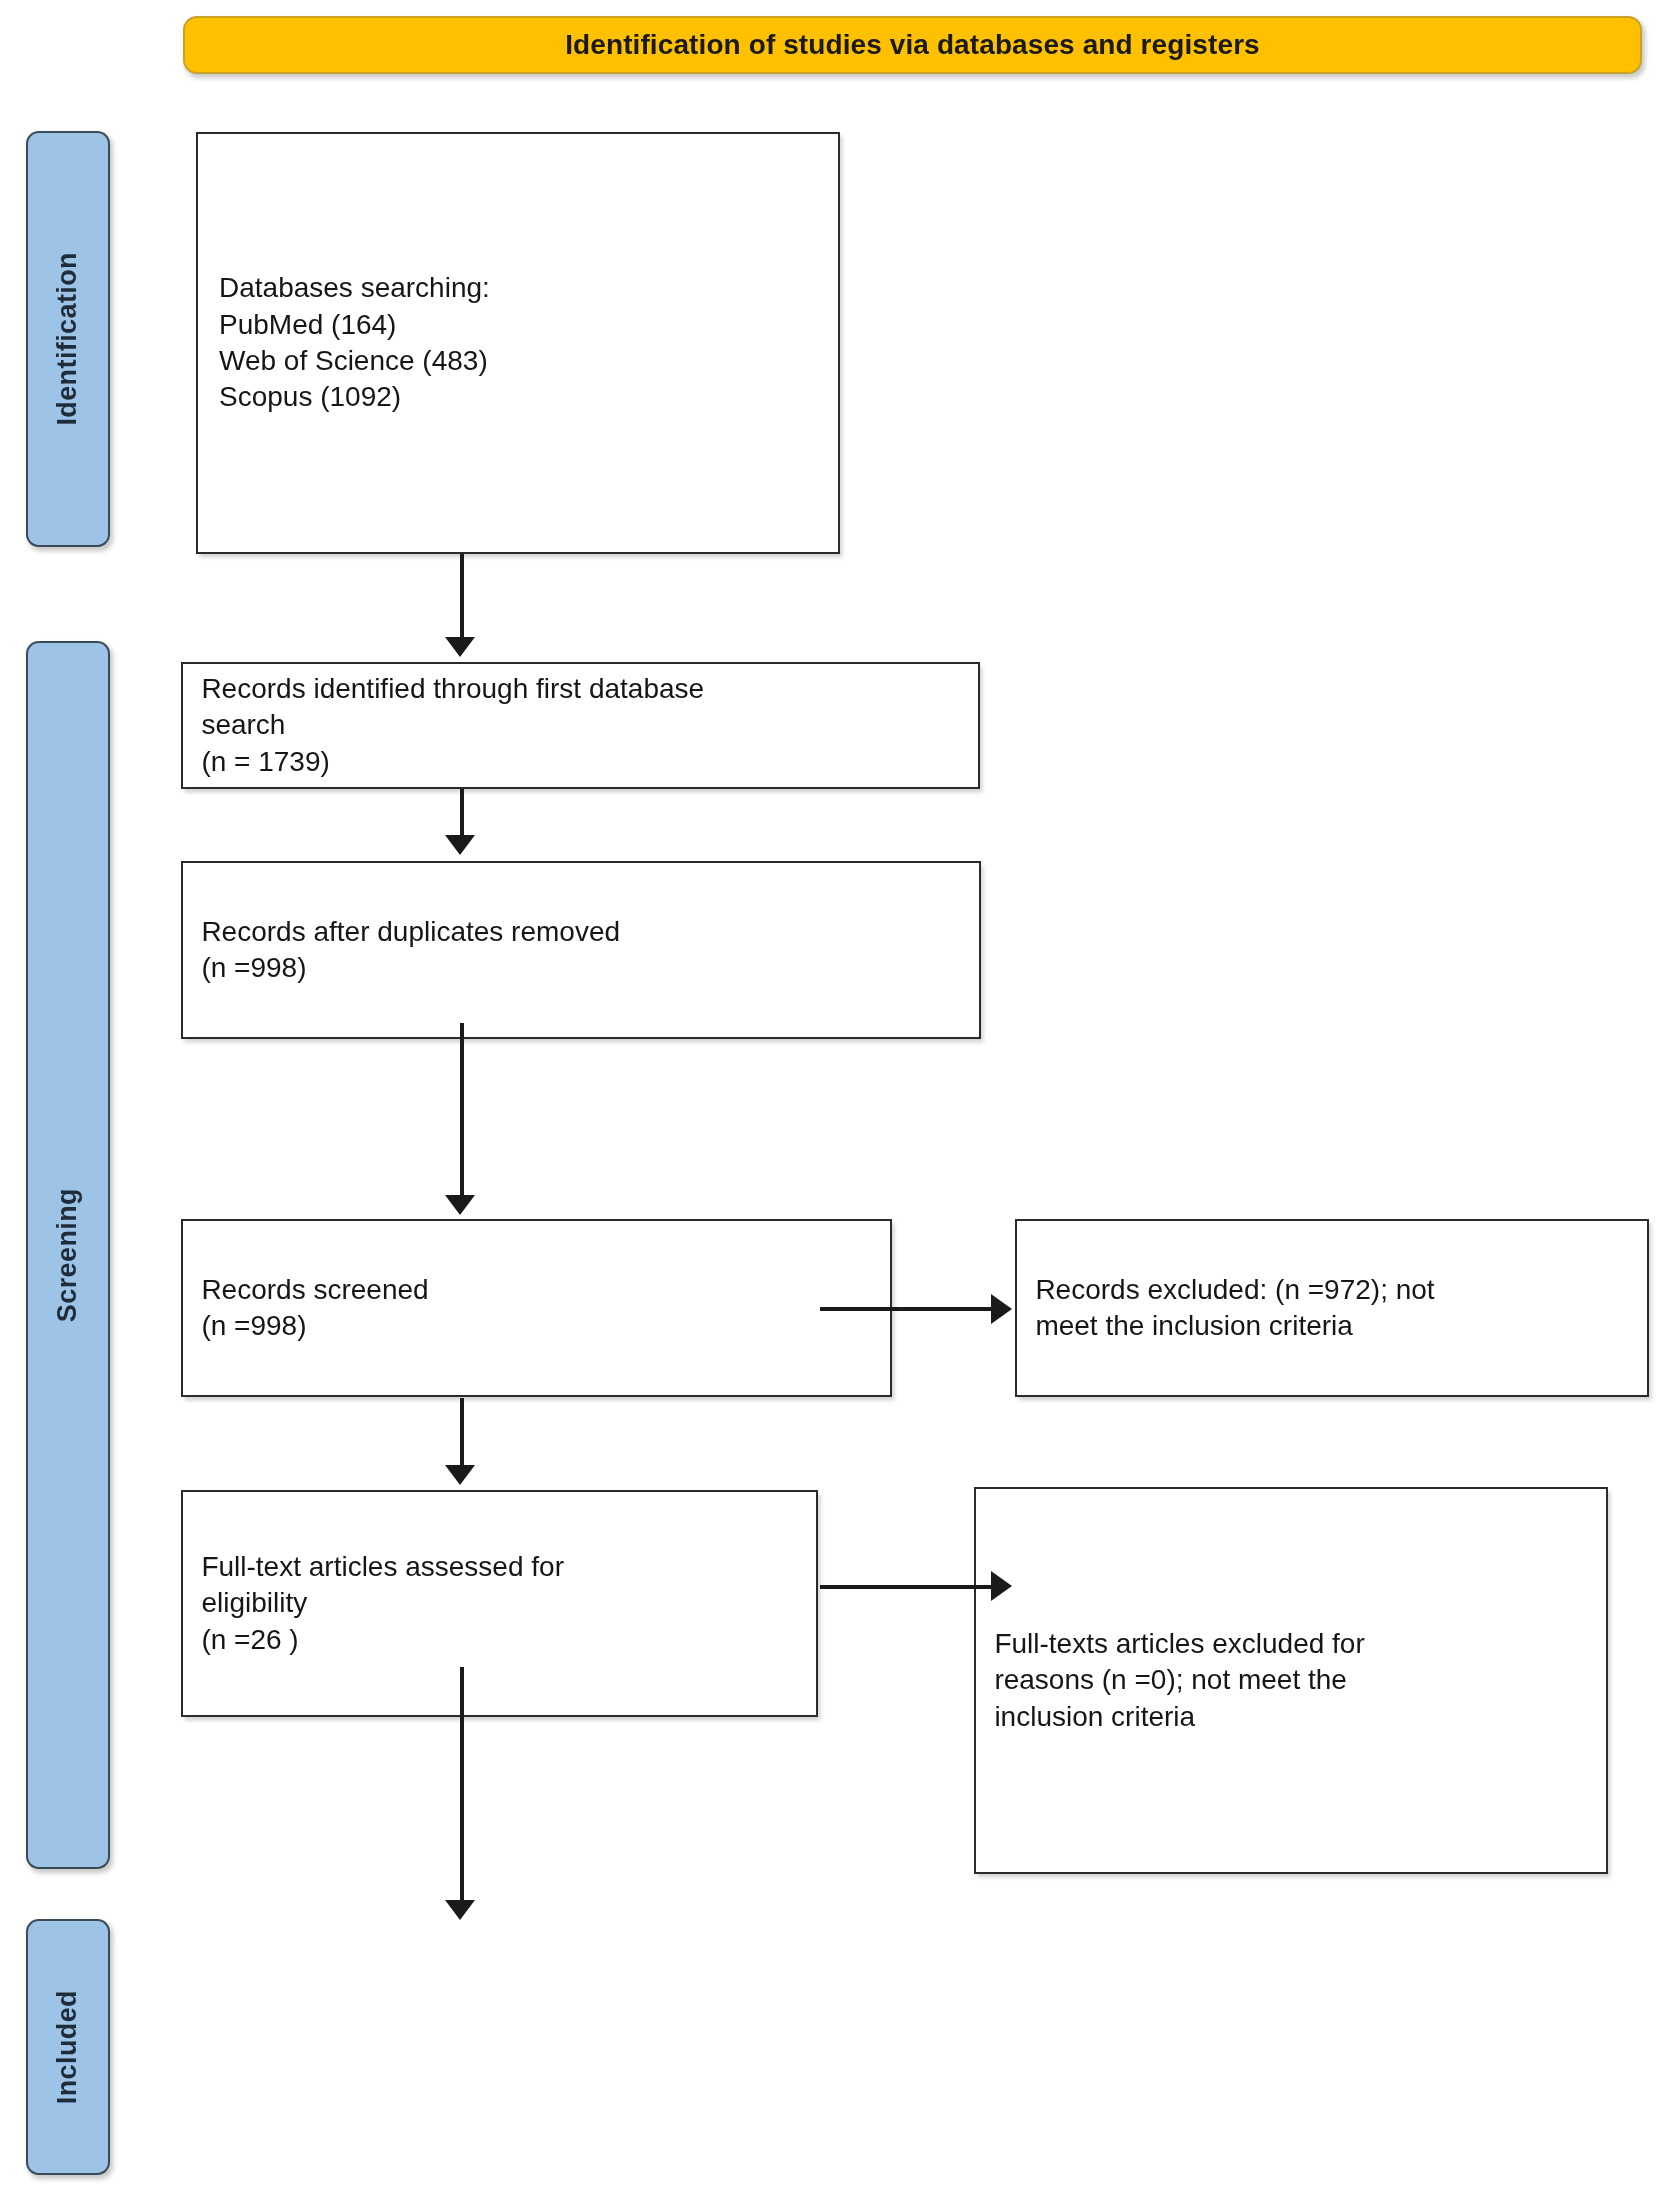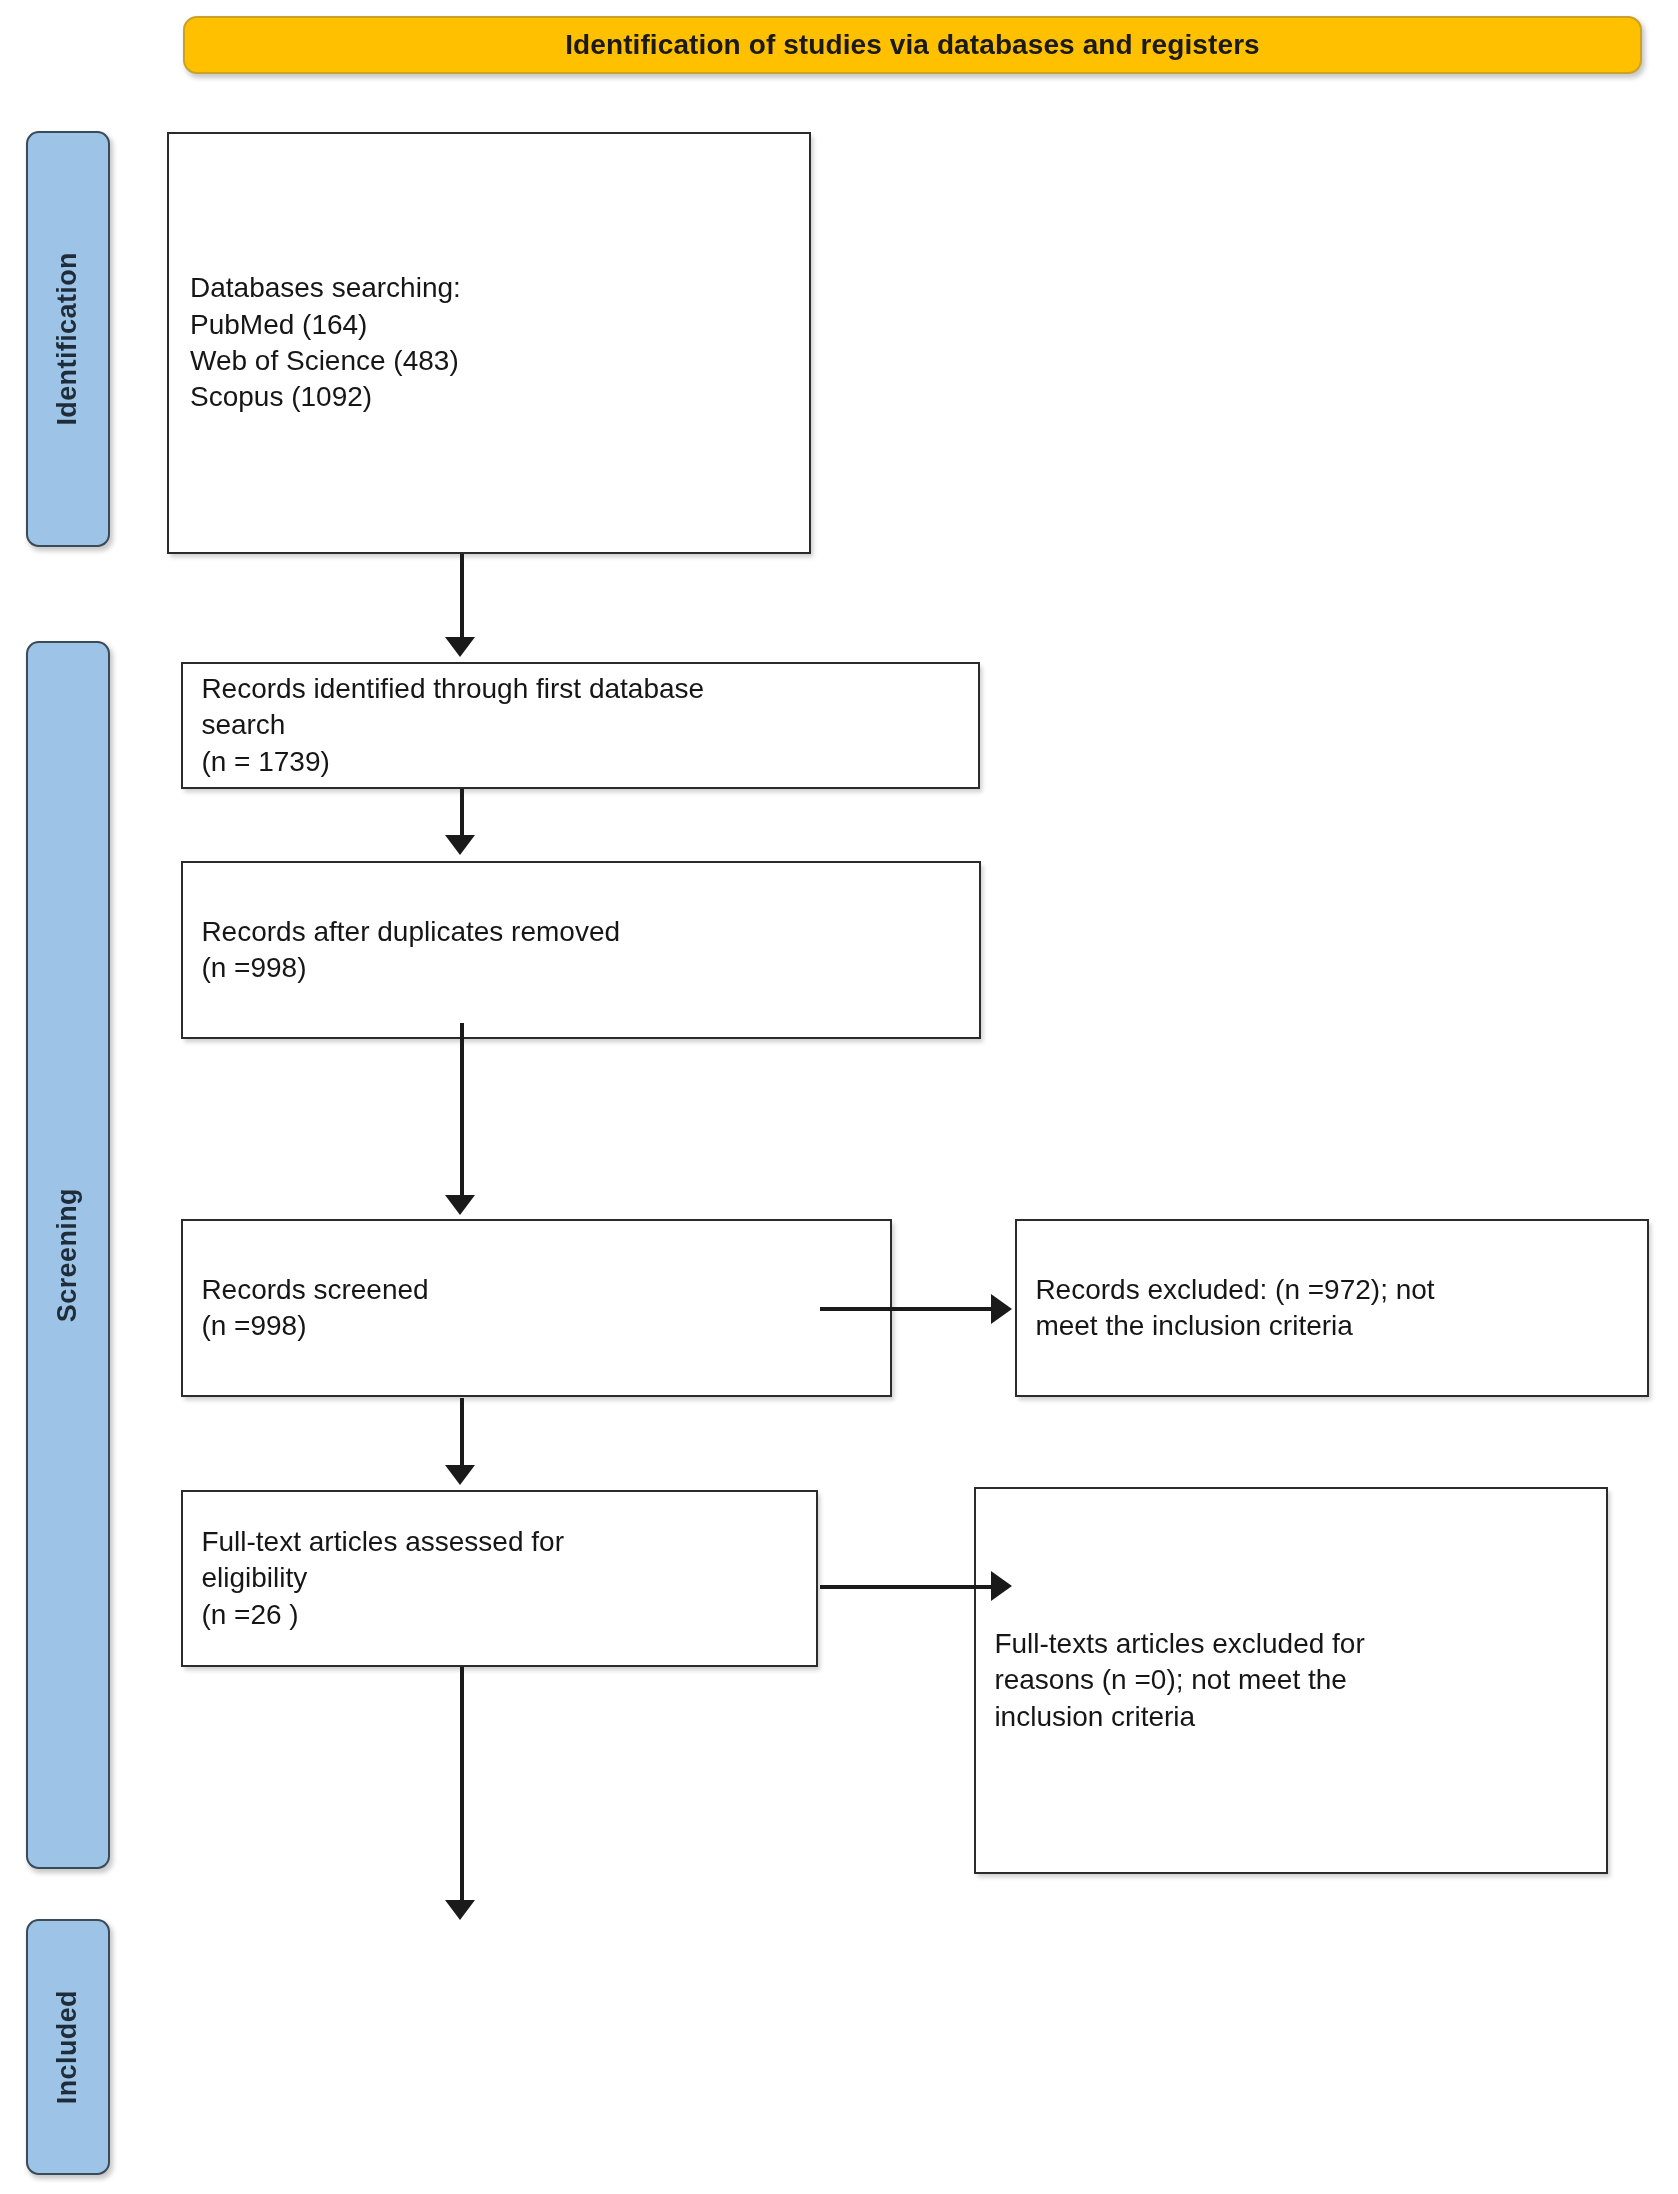--- a/index.html
+++ b/index.html
@@ -76,28 +76,28 @@
     box-shadow: 2.8px 3.5px 4.2px rgba(0,0,0,0.18);
   }
   .box .box-text {
     padding: 0 18.4px;
     font-size: 28px;
     line-height: 1.30;
     color: #161616;
     white-space: pre-line;
   }
 
-  #box-databases      { left: 167px;  top: 132px;  width: 644px;  height: 422px; }
+  #box-databases      { left: 196px;  top: 132px;  width: 644px;  height: 422px; }
   #box-databases .box-text { padding-left: 21px; }
 
   #box-identified     { left: 181px;  top: 662px;  width: 799px; height: 127px; }
   #box-duplicates     { left: 181px;  top: 861px; width: 800px; height: 178px; }
   #box-screened       { left: 181px;  top: 1219px; width: 711px;  height: 178px; }
   #box-excluded       { left: 1015px; top: 1219px; width: 634px;  height: 178px; }
-  #box-fulltext       { left: 181px;  top: 1490px; width: 637px;  height: 177px; }
+  #box-fulltext       { left: 181px;  top: 1490px; width: 637px;  height: 227px; }
   #box-fulltext-excl  { left: 974px; top: 1487px; width: 634px;  height: 387px; }
   #box-included       { left: 181px;  top: 1924px; width: 637px;  height: 249px; }
 
   
   .v-line {
     position: absolute;
     width: 3.5px;
     background: #1a1a1a;
   }
   .v-head {

